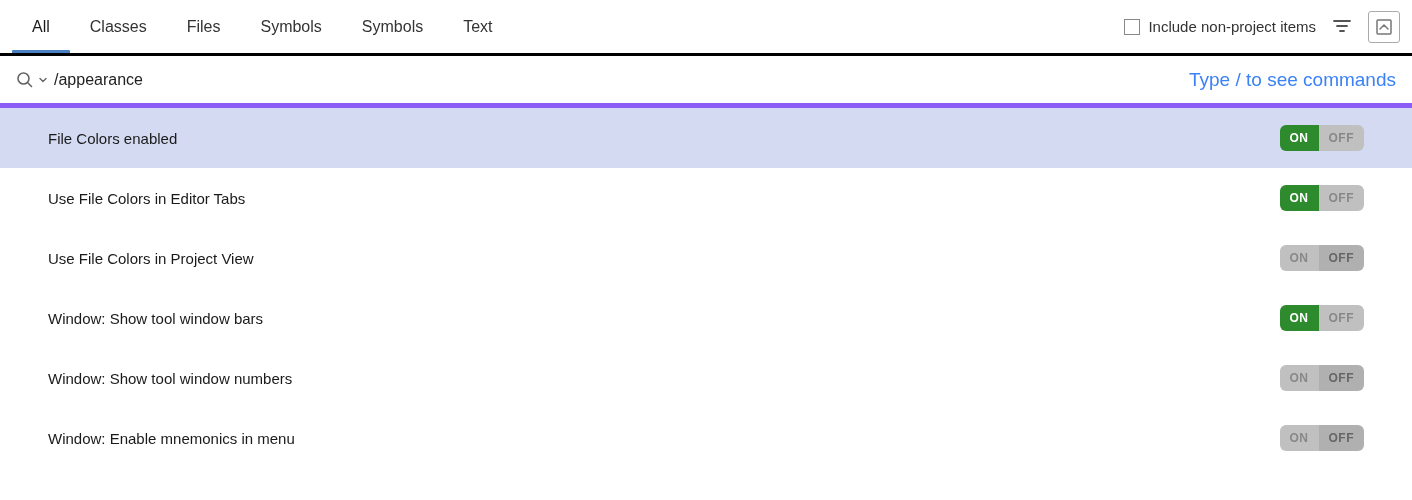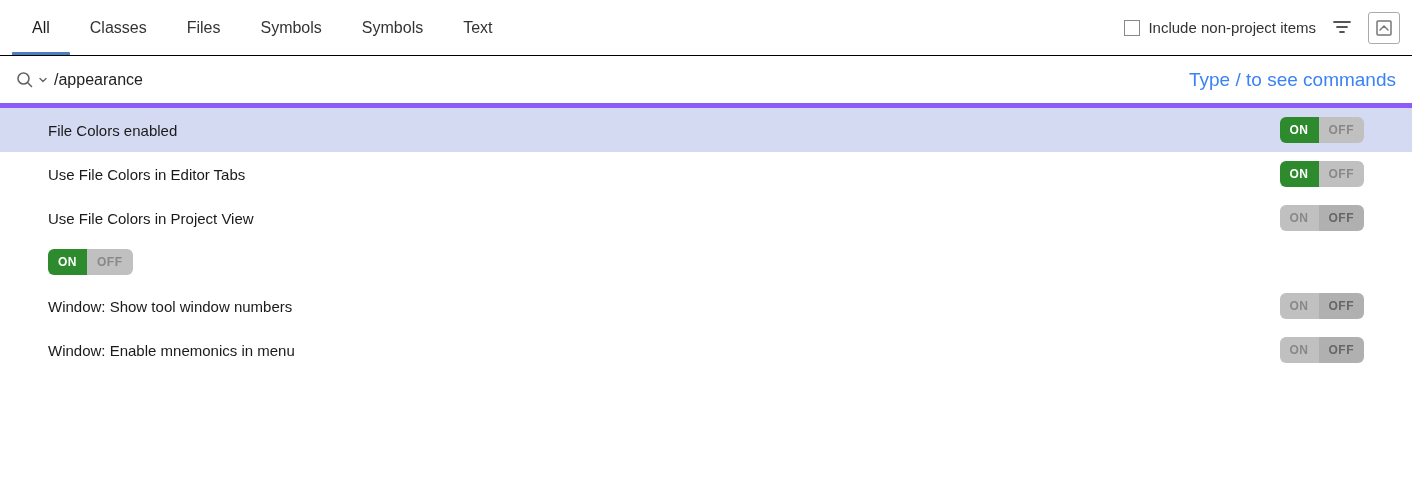--- a/index.html
+++ b/index.html
@@ -8,21 +8,21 @@
       background: #fff;
       width: 1412px;
       min-height: 500px;
       overflow: hidden;
     }
 
     
     .tab-bar {
       display: flex;
       align-items: center;
-      border-bottom: 1px solid #000000;
+      border-bottom: 3px solid #000000;
       padding: 0 12px;
       height: 56px;
       position: relative;
     }
     .tabs {
       display: flex;
       align-items: center;
       gap: 0;
       height: 100%;
     }
@@ -128,21 +128,21 @@
 
     
     .results-list {
       display: flex;
       flex-direction: column;
     }
     .result-row {
       display: flex;
       align-items: center;
       padding: 0 48px 0 48px;
-      height: 44px;
+      height: 60px;
       cursor: pointer;
       border-bottom: none;
     }
     .result-row.selected {
       background: #d4daf2;
     }
     .result-label {
       font-size: 15px;
       color: #1a1a1a;
       flex: 1;
@@ -250,20 +250,21 @@
       </div>
     </div>
     <div class="result-row">
       <span class="result-label">Use File Colors in Project View</span>
       <div class="toggle is-off">
         <div class="on-segment">ON</div>
         <div class="off-segment">OFF</div>
       </div>
     </div>
     <div class="result-row">
+      <span class="result-label">Window: Show tool window bars</span>
       <div class="toggle">
         <div class="on-segment">ON</div>
         <div class="off-segment">OFF</div>
       </div>
     </div>
     <div class="result-row">
       <span class="result-label">Window: Show tool window numbers</span>
       <div class="toggle is-off">
         <div class="on-segment">ON</div>
         <div class="off-segment">OFF</div>

